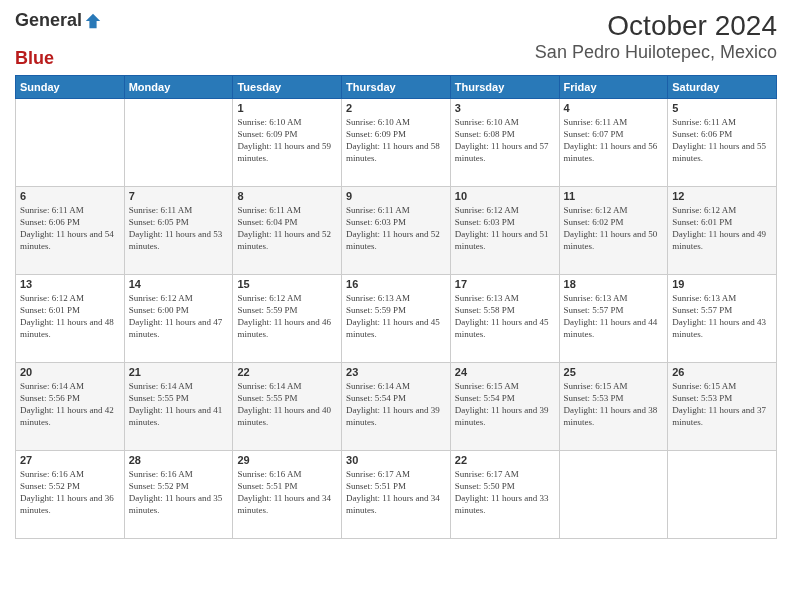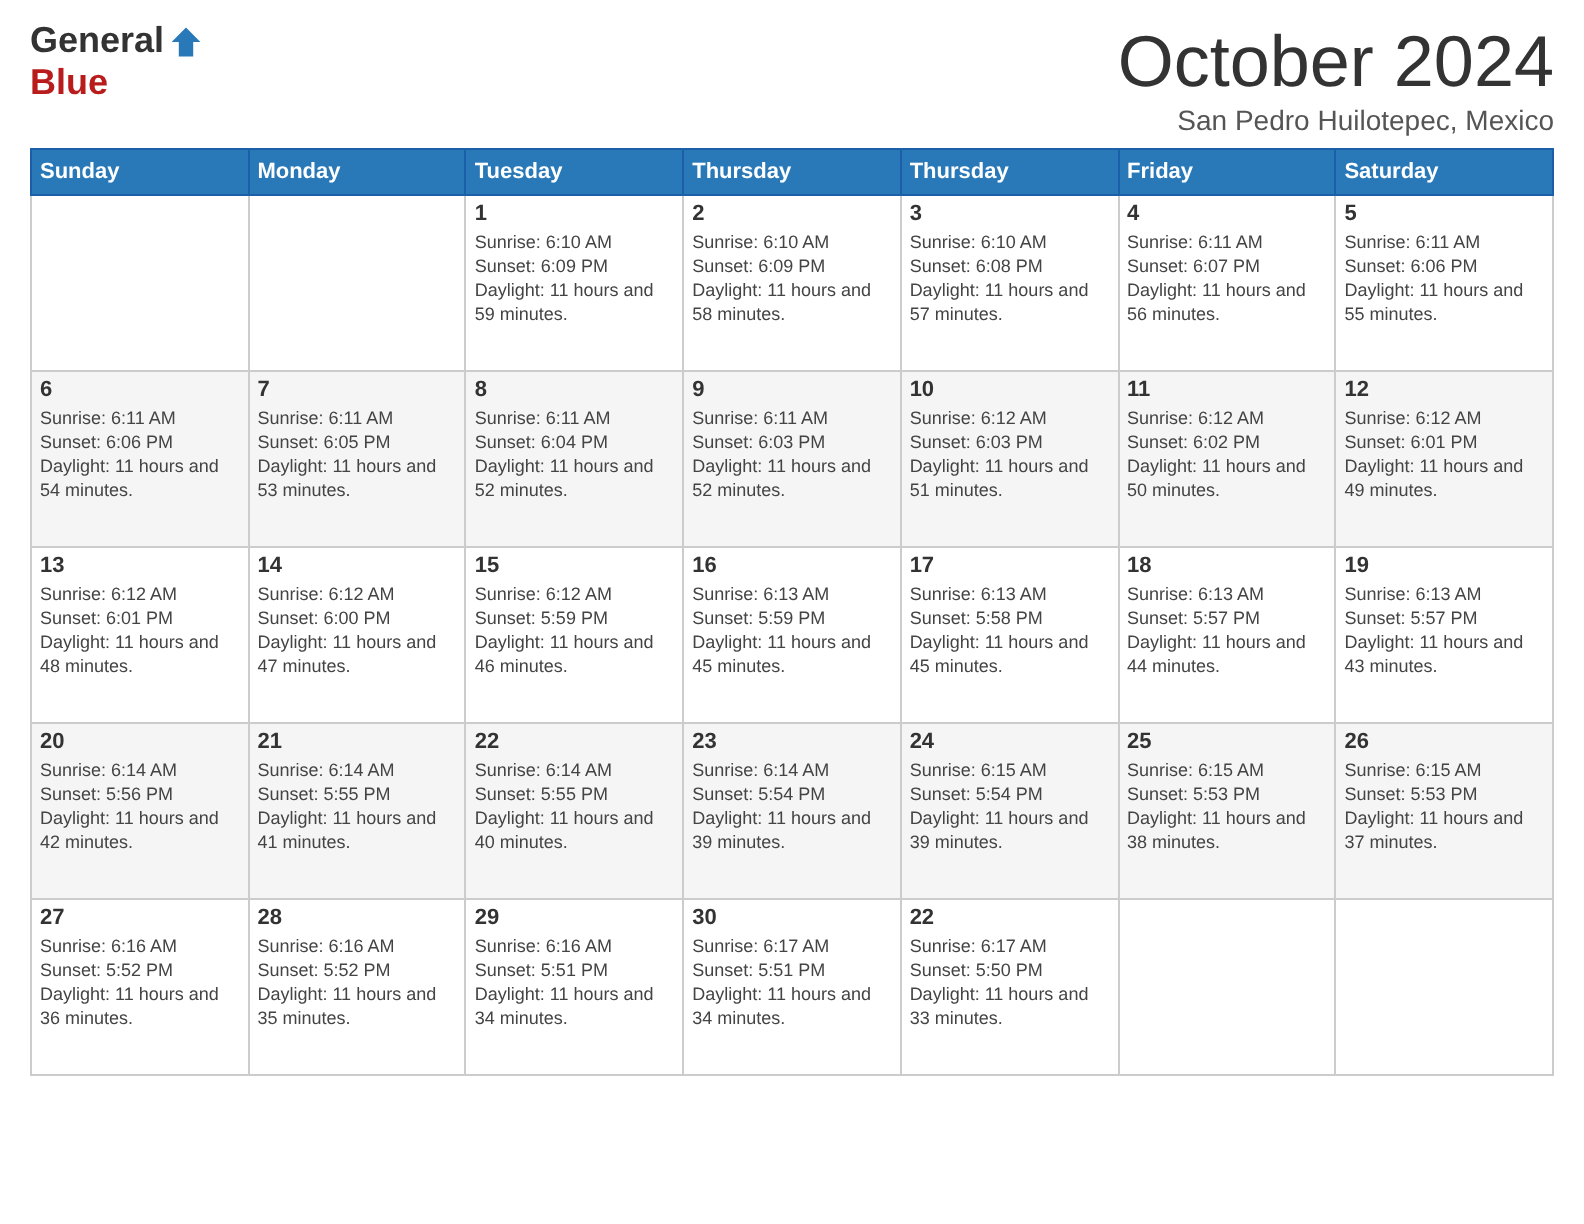--- a/index.html
+++ b/index.html
@@ -20,20 +20,21 @@
     .header {
       display: flex;
       justify-content: space-between;
       align-items: flex-start;
       margin-bottom: 6px;
     }
     .logo {
       display: flex;
       flex-direction: column;
       align-items: flex-start;
+      gap: 17px;
     }
     .logo-text {
       display: flex;
       align-items: center;
     }
     .logo-general {
       font-size: 18px;
       font-weight: bold;
       color: #333;
     }
@@ -44,26 +45,26 @@
     }
     .logo-icon {
       margin-left: 2px;
       width: 18px;
       height: 18px;
     }
     .title-section {
       text-align: right;
     }
     .month-title {
-      font-size: 36px;
+      font-size: 28px;
       font-weight: normal;
       color: #333;
     }
     .location {
-      font-size: 14px;
+      font-size: 18px;
       color: #555;
     }
     table {
       width: 100%;
       border-collapse: collapse;
       table-layout: fixed;
       padding-left: 20px;
     }
     th {
       background-color: #2979b8;
@@ -85,20 +86,21 @@
     .day-num {
       font-size: 11px;
       font-weight: bold;
       display: block;
       margin-bottom: 2px;
     }
     .day-info {
       font-size: 9px;
       line-height: 1.35;
       color: #444;
+      font-family: Liberation Serif, serif;
     }
     tr.week-row td {
       background: #fff;
     }
     tr.week-row:nth-child(even) td {
       background: #f5f5f5;
     }
     .empty {
       background: #fafafa;
     }

